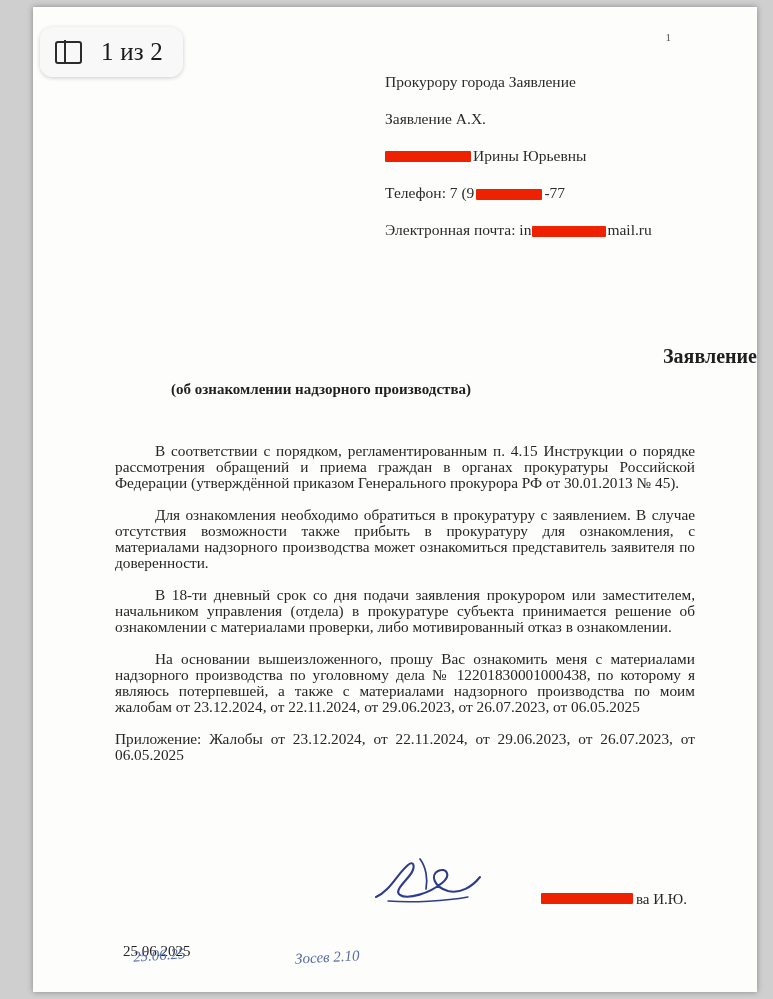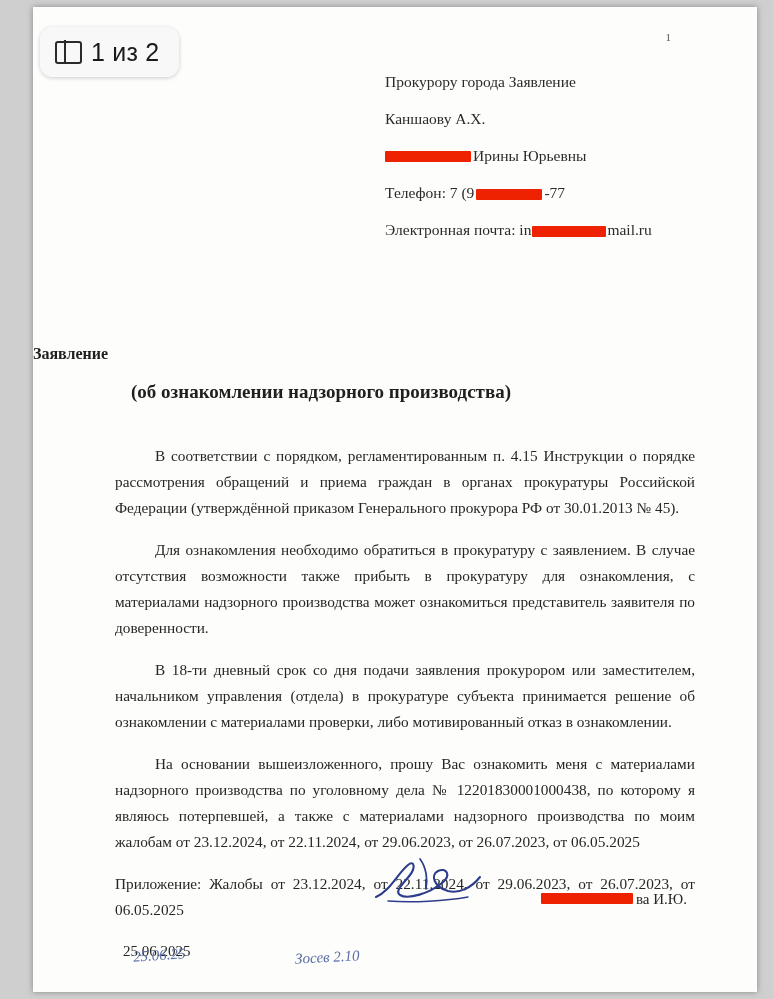--- a/index.html
+++ b/index.html
@@ -67,44 +67,44 @@
   .red-phone { width: 66px; margin: 0 2px; }
   .red-mail { width: 74px; margin: 0 1px; }
   .red-sign { width: 92px; margin-right: 3px; position: relative; top: -2px; }
 
   
   .doc-title {
     position: absolute;
     left: 0;
     top: 338px;
     width: 724px;
-    text-align: left;
-    font-size: 16px;
+    text-align: right;
+    font-size: 20px;
     font-weight: bold;
     color: #1f1f1f;
   }
   .doc-subtitle {
     position: absolute;
     left: 0;
     top: 374px;
     width: 576px;
     text-align: center;
-    font-size: 19px;
+    font-size: 15px;
     font-weight: bold;
     color: #1f1f1f;
   }
 
   
   .body-block {
     position: absolute;
     left: 82px;
     top: 436px;
     width: 580px;
     font-size: 15.3px;
-    line-height: 26px;
+    line-height: 16px;
     color: #262626;
     text-align: justify;
   }
   .body-block p {
     margin: 0 0 16px 0;
     text-indent: 40px;
   }
   .body-block p.no-indent {
     text-indent: 0;
   }
@@ -148,26 +148,26 @@
   .hand-misc { left: 262px; top: 942px; transform: rotate(-3deg); }
 
   
   #page-chip {
     position: absolute;
     left: 40px;
     top: 27px;
     height: 50px;
     display: flex;
     align-items: center;
-    gap: 9px;
+    gap: 19px;
     padding: 0 20px 0 15px;
     background: rgba(248,248,248,0.93);
     border-radius: 13px;
     box-shadow: 0 1px 4px rgba(0,0,0,0.2);
-    font-family: Liberation Sans, sans-serif;
+    font-family: Liberation Serif, serif;
     font-size: 25px;
     color: #1a1a1a;
   }
   #page-chip .pages-icon {
     display: inline-block;
     width: 27px;
     height: 23px;
     border: 2.2px solid #2b2b2b;
     border-radius: 3px;
     position: relative;
@@ -188,21 +188,21 @@
 <body>
 
 <div id="viewer">
 
   <div id="page">
 
     <div class="page-number">1</div>
 
     <div class="addressee">
       <div class="line">Прокурору города Заявление</div>
-      <div class="line">Каншаову А.Х.</div>
+      <div class="line">Заявление А.Х.</div>
       <div class="line">
         <span class="redacted red-name"></span><span>Ирины Юрьевны</span>
       </div>
       <div class="line">
         <span>Телефон: 7 (9</span><span class="redacted red-phone"></span><span>-77</span>
       </div>
       <div class="line">
         <span>Электронная почта: in</span><span class="redacted red-mail"></span><span>mail.ru</span>
       </div>
     </div>

